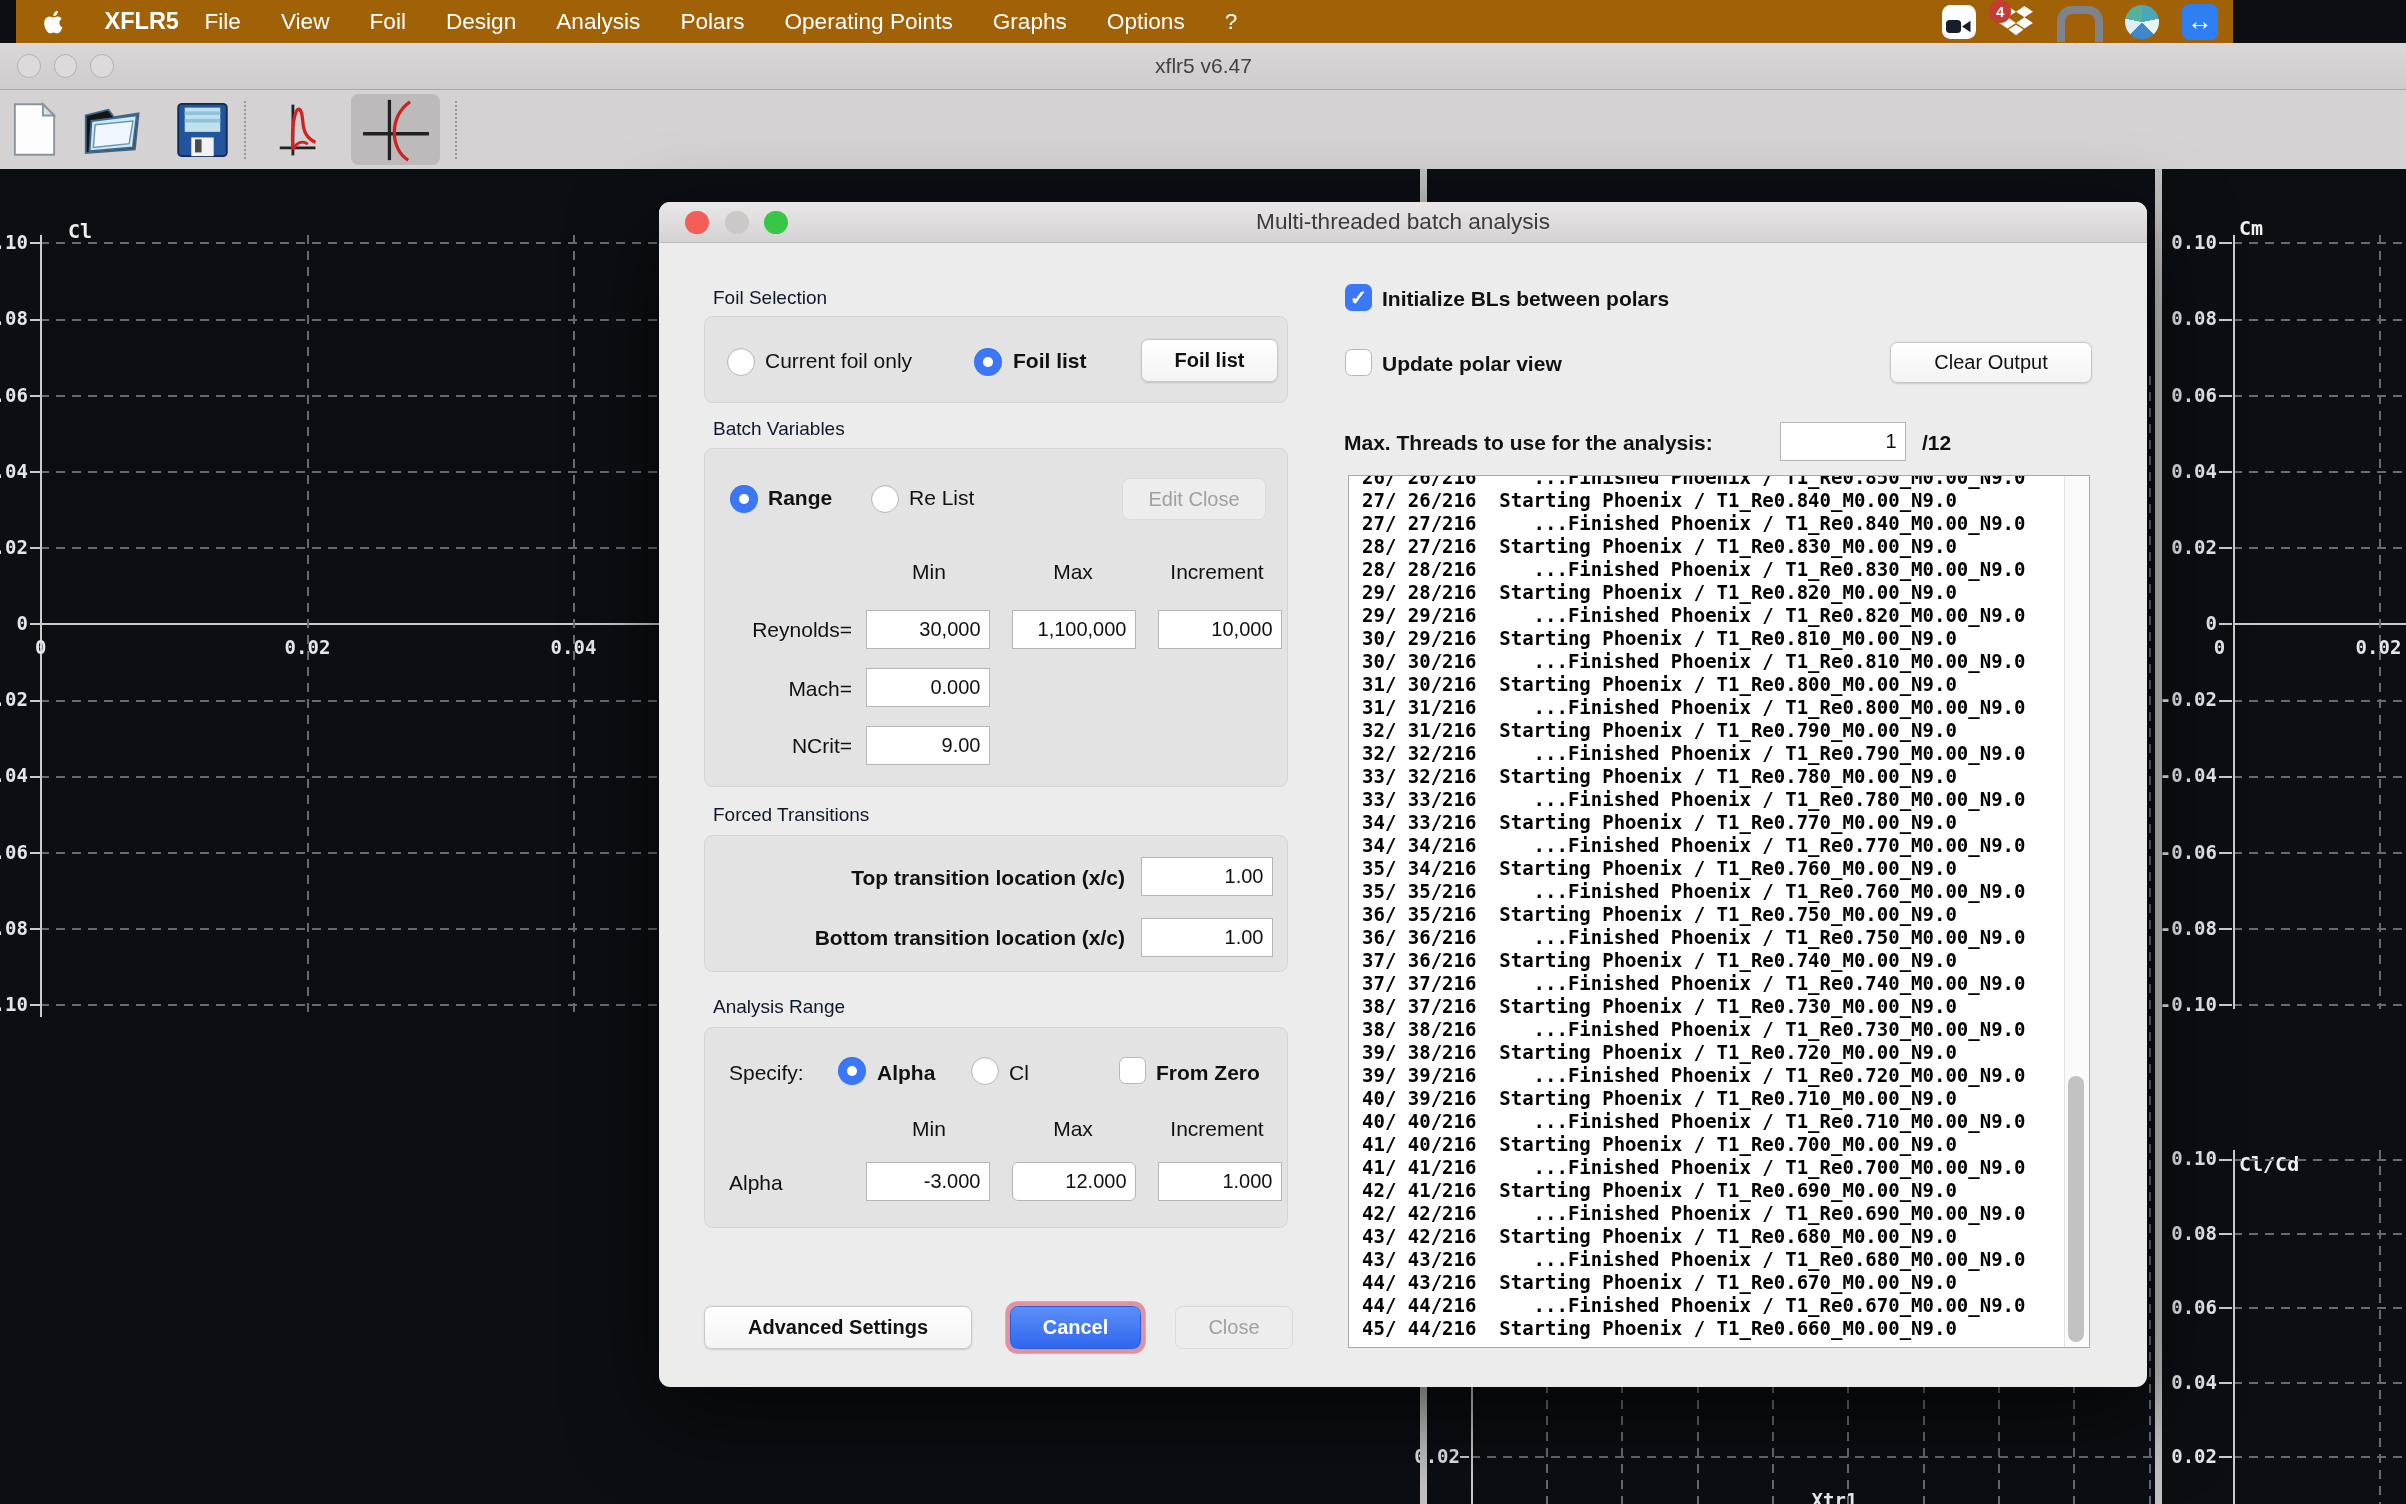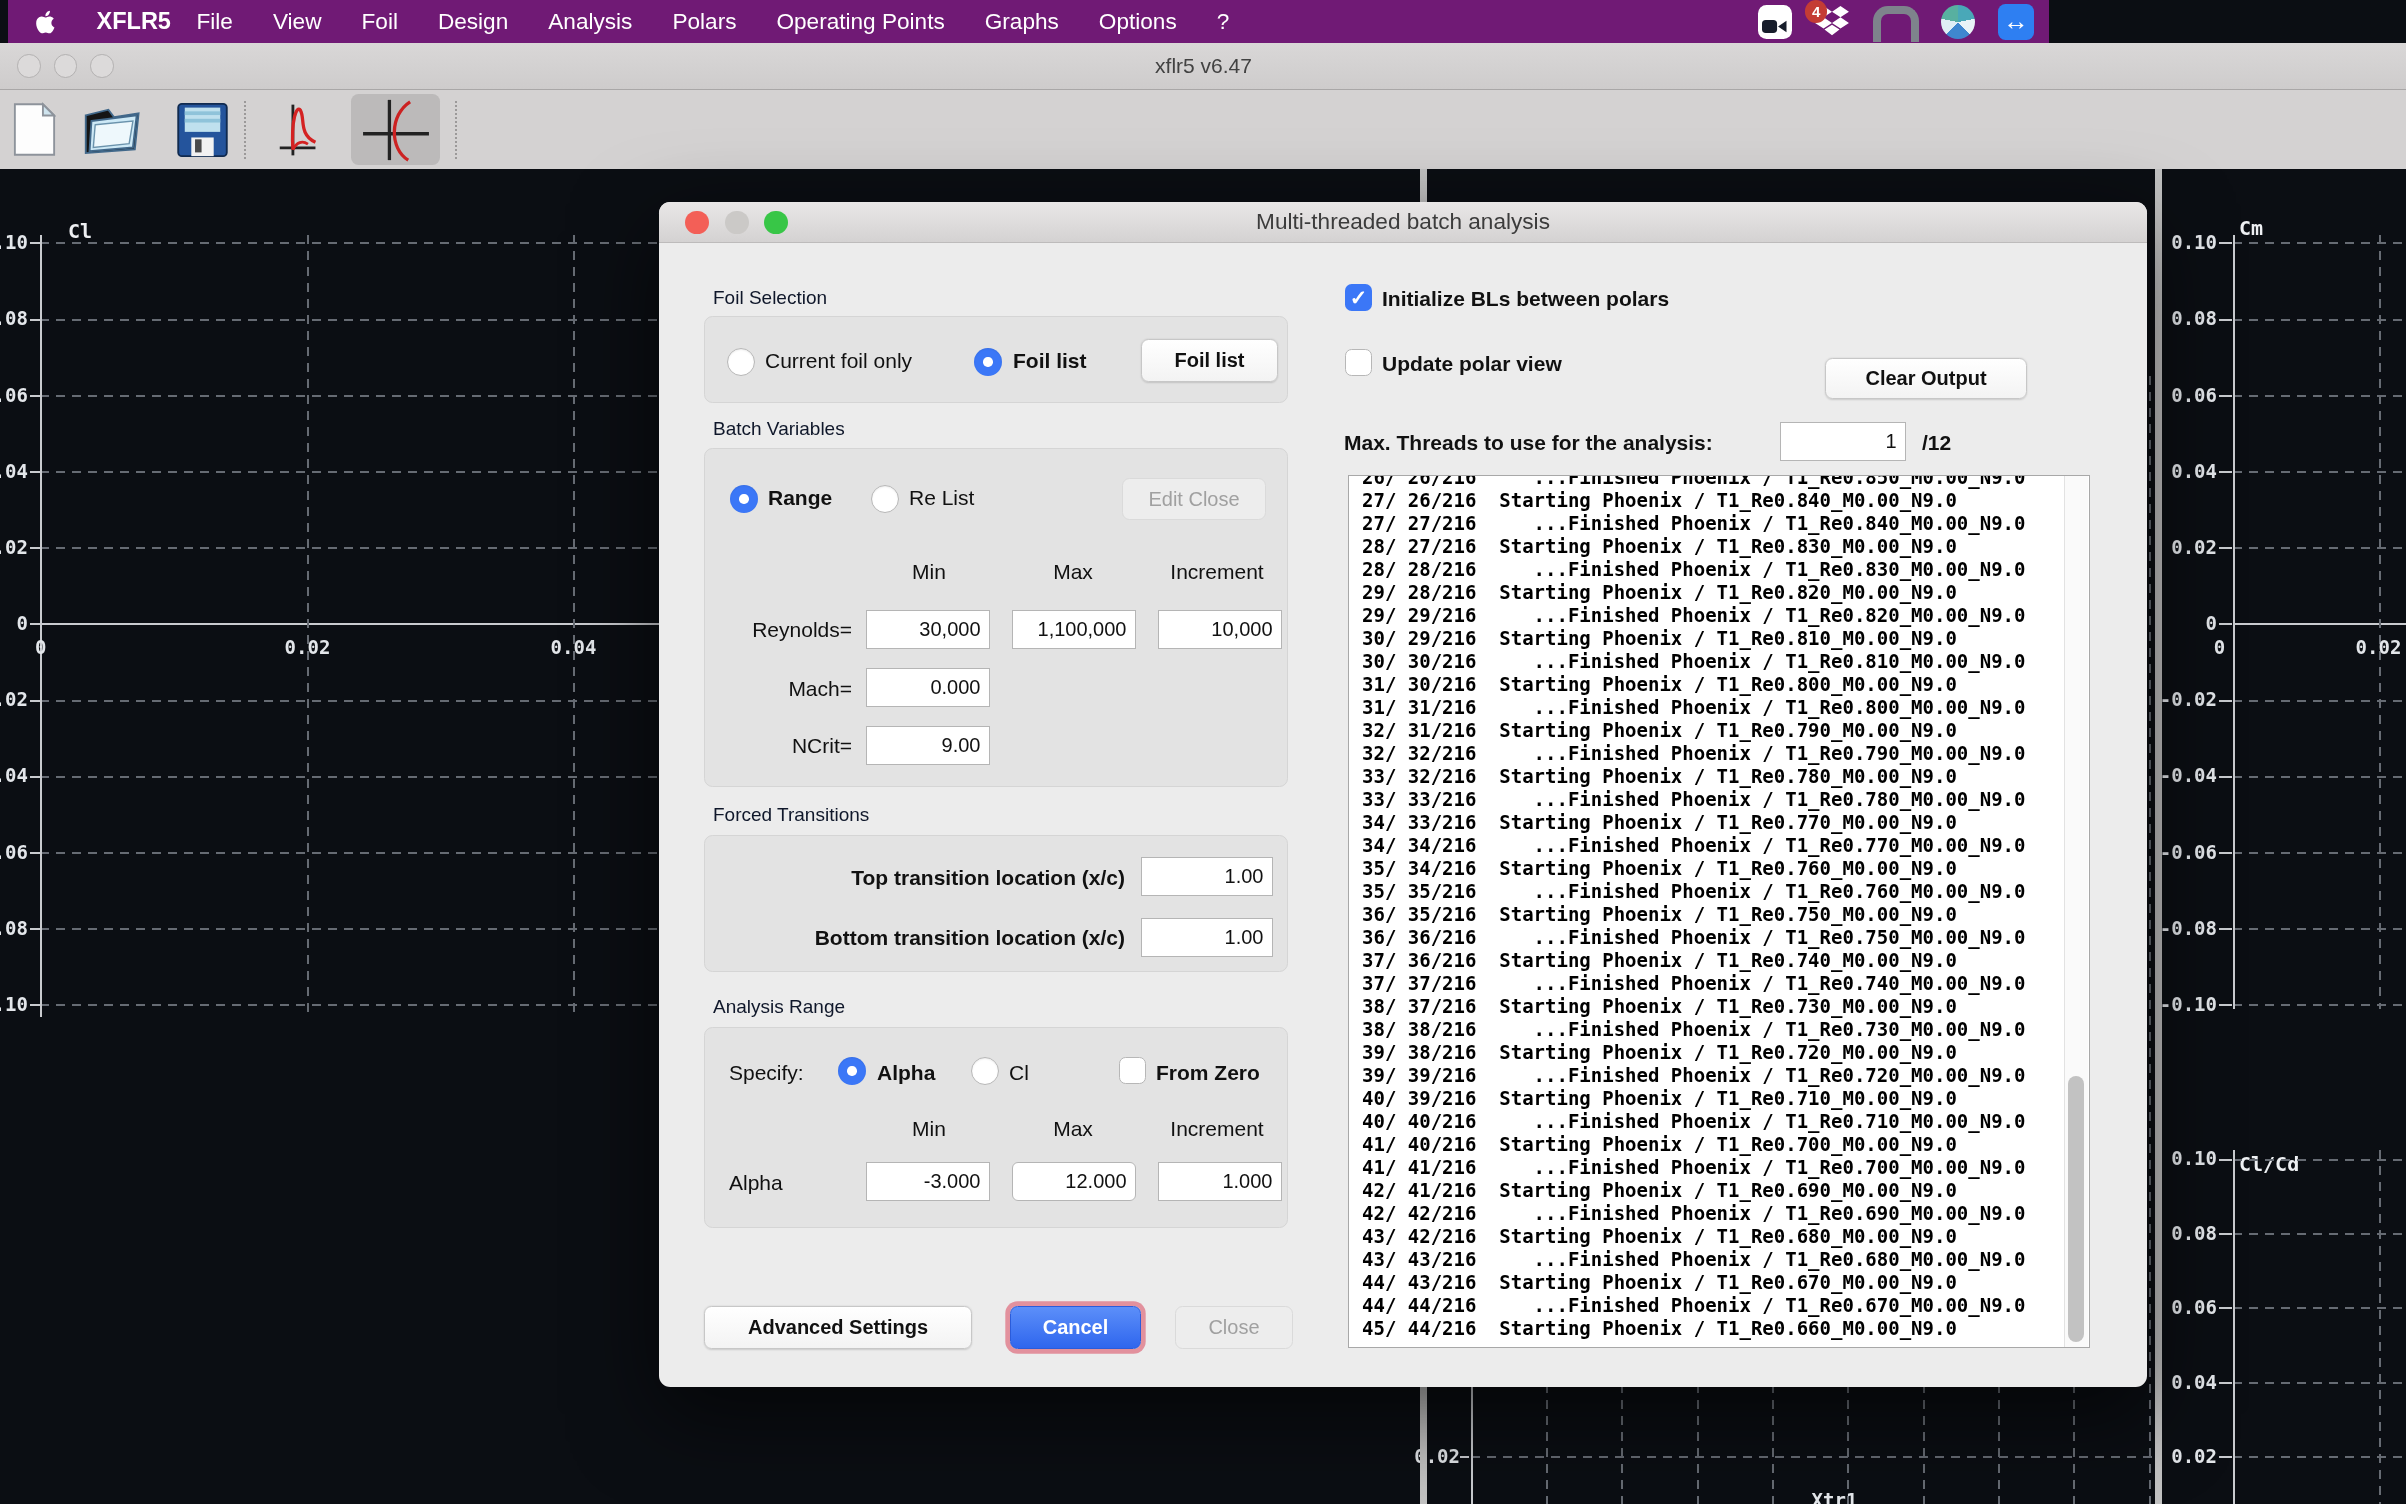--- a/index.html
+++ b/index.html
@@ -1,21 +1,21 @@
 <!DOCTYPE html>
 <html style="font-size:15px"><head>
 <meta charset="utf-8">
 <style>
   html,body{margin:0;padding:0;}
   body{width:2407px;height:1505px;overflow:hidden;position:relative;background:#0b0e13;
        font-family:"Liberation Sans",sans-serif;-webkit-font-smoothing:antialiased;}
   .abs{position:absolute;}
 
   
-  #menubar{left:8px;top:0;width:2041px;height:43px;background:#701a75;display:flex;align-items:center;z-index:50;}
+  #menubar{left:16px;top:0;width:2217px;height:43px;background:#a16207;display:flex;align-items:center;z-index:50;}
   #menubar .apple{margin-left:28px;width:24.5px;height:28px;display:flex;align-items:center;}
   #menu-items{display:flex;align-items:center;margin-left:36px;}
   .mb-app{color:#fff;font-weight:bold;font-size:23.5px;margin-right:5.6px;}
   .mb-item{color:#fff;font-size:22.6px;padding:0 20px;cursor:default;}
   #status-icons{position:absolute;right:15px;top:0;height:43px;display:flex;align-items:center;gap:22.6px;}
   .sicon{position:relative;display:flex;align-items:center;justify-content:center;}
   .zoomcam{width:34px;height:34px;background:#fff;border-radius:8.5px;}
   .badge{position:absolute;left:-9.4px;top:-5.6px;width:22.6px;height:22.6px;border-radius:50%;background:#c43c35;
          color:#fff;font-size:15px;font-weight:bold;display:flex;align-items:center;justify-content:center;}
   .arch{width:30px;height:28px;border:8.5px solid #7e838c;border-bottom:none;border-radius:15px 15px 0 0;margin-top:5.6px;}
@@ -392,21 +392,21 @@
   <div class="field" style="left:499px;top:960px;width:124px;height:39px;">1.000</div>
 
   <div class="btn" style="left:45px;top:1104px;width:268px;height:43px;font-weight:bold;">Advanced Settings</div>
   <div class="btn primary" style="left:351px;top:1104px;width:131px;height:43px;font-weight:bold;">Cancel</div>
   <div class="btn disabled" style="left:516px;top:1104px;width:118px;height:43px;">Close</div>
 
   <span class="cb on" style="left:686px;top:82px;">✓</span>
   <span class="dlabel" style="left:723px;top:85px;font-weight:bold;">Initialize BLs between polars</span>
   <span class="cb" style="left:686px;top:147px;"></span>
   <span class="dlabel" style="left:723px;top:150px;font-weight:bold;">Update polar view</span>
-  <div class="btn" style="left:1166px;top:140px;width:202px;height:41px;font-weight:bold;margin-top:16px;">Clear Output</div>
+  <div class="btn" style="left:1231px;top:140px;width:202px;height:41px;font-weight:normal;">Clear Output</div>
   <span class="dlabel" style="left:685px;top:229px;font-weight:bold;">Max. Threads to use for the analysis:</span>
   <div class="field" style="left:1121px;top:220px;width:126px;height:39px;">1</div>
   <span class="dlabel" style="left:1263px;top:229px;font-weight:bold;">/12</span>
 
   <div id="log-box">
     <div id="log-lines"><div>26/ 26/216     ...Finished Phoenix / T1_Re0.850_M0.00_N9.0</div><div>27/ 26/216  Starting Phoenix / T1_Re0.840_M0.00_N9.0</div><div>27/ 27/216     ...Finished Phoenix / T1_Re0.840_M0.00_N9.0</div><div>28/ 27/216  Starting Phoenix / T1_Re0.830_M0.00_N9.0</div><div>28/ 28/216     ...Finished Phoenix / T1_Re0.830_M0.00_N9.0</div><div>29/ 28/216  Starting Phoenix / T1_Re0.820_M0.00_N9.0</div><div>29/ 29/216     ...Finished Phoenix / T1_Re0.820_M0.00_N9.0</div><div>30/ 29/216  Starting Phoenix / T1_Re0.810_M0.00_N9.0</div><div>30/ 30/216     ...Finished Phoenix / T1_Re0.810_M0.00_N9.0</div><div>31/ 30/216  Starting Phoenix / T1_Re0.800_M0.00_N9.0</div><div>31/ 31/216     ...Finished Phoenix / T1_Re0.800_M0.00_N9.0</div><div>32/ 31/216  Starting Phoenix / T1_Re0.790_M0.00_N9.0</div><div>32/ 32/216     ...Finished Phoenix / T1_Re0.790_M0.00_N9.0</div><div>33/ 32/216  Starting Phoenix / T1_Re0.780_M0.00_N9.0</div><div>33/ 33/216     ...Finished Phoenix / T1_Re0.780_M0.00_N9.0</div><div>34/ 33/216  Starting Phoenix / T1_Re0.770_M0.00_N9.0</div><div>34/ 34/216     ...Finished Phoenix / T1_Re0.770_M0.00_N9.0</div><div>35/ 34/216  Starting Phoenix / T1_Re0.760_M0.00_N9.0</div><div>35/ 35/216     ...Finished Phoenix / T1_Re0.760_M0.00_N9.0</div><div>36/ 35/216  Starting Phoenix / T1_Re0.750_M0.00_N9.0</div><div>36/ 36/216     ...Finished Phoenix / T1_Re0.750_M0.00_N9.0</div><div>37/ 36/216  Starting Phoenix / T1_Re0.740_M0.00_N9.0</div><div>37/ 37/216     ...Finished Phoenix / T1_Re0.740_M0.00_N9.0</div><div>38/ 37/216  Starting Phoenix / T1_Re0.730_M0.00_N9.0</div><div>38/ 38/216     ...Finished Phoenix / T1_Re0.730_M0.00_N9.0</div><div>39/ 38/216  Starting Phoenix / T1_Re0.720_M0.00_N9.0</div><div>39/ 39/216     ...Finished Phoenix / T1_Re0.720_M0.00_N9.0</div><div>40/ 39/216  Starting Phoenix / T1_Re0.710_M0.00_N9.0</div><div>40/ 40/216     ...Finished Phoenix / T1_Re0.710_M0.00_N9.0</div><div>41/ 40/216  Starting Phoenix / T1_Re0.700_M0.00_N9.0</div><div>41/ 41/216     ...Finished Phoenix / T1_Re0.700_M0.00_N9.0</div><div>42/ 41/216  Starting Phoenix / T1_Re0.690_M0.00_N9.0</div><div>42/ 42/216     ...Finished Phoenix / T1_Re0.690_M0.00_N9.0</div><div>43/ 42/216  Starting Phoenix / T1_Re0.680_M0.00_N9.0</div><div>43/ 43/216     ...Finished Phoenix / T1_Re0.680_M0.00_N9.0</div><div>44/ 43/216  Starting Phoenix / T1_Re0.670_M0.00_N9.0</div><div>44/ 44/216     ...Finished Phoenix / T1_Re0.670_M0.00_N9.0</div><div>45/ 44/216  Starting Phoenix / T1_Re0.660_M0.00_N9.0</div></div>
   </div>
   <div id="log-scrollbar">
     <div id="log-thumb"></div>
   </div>

